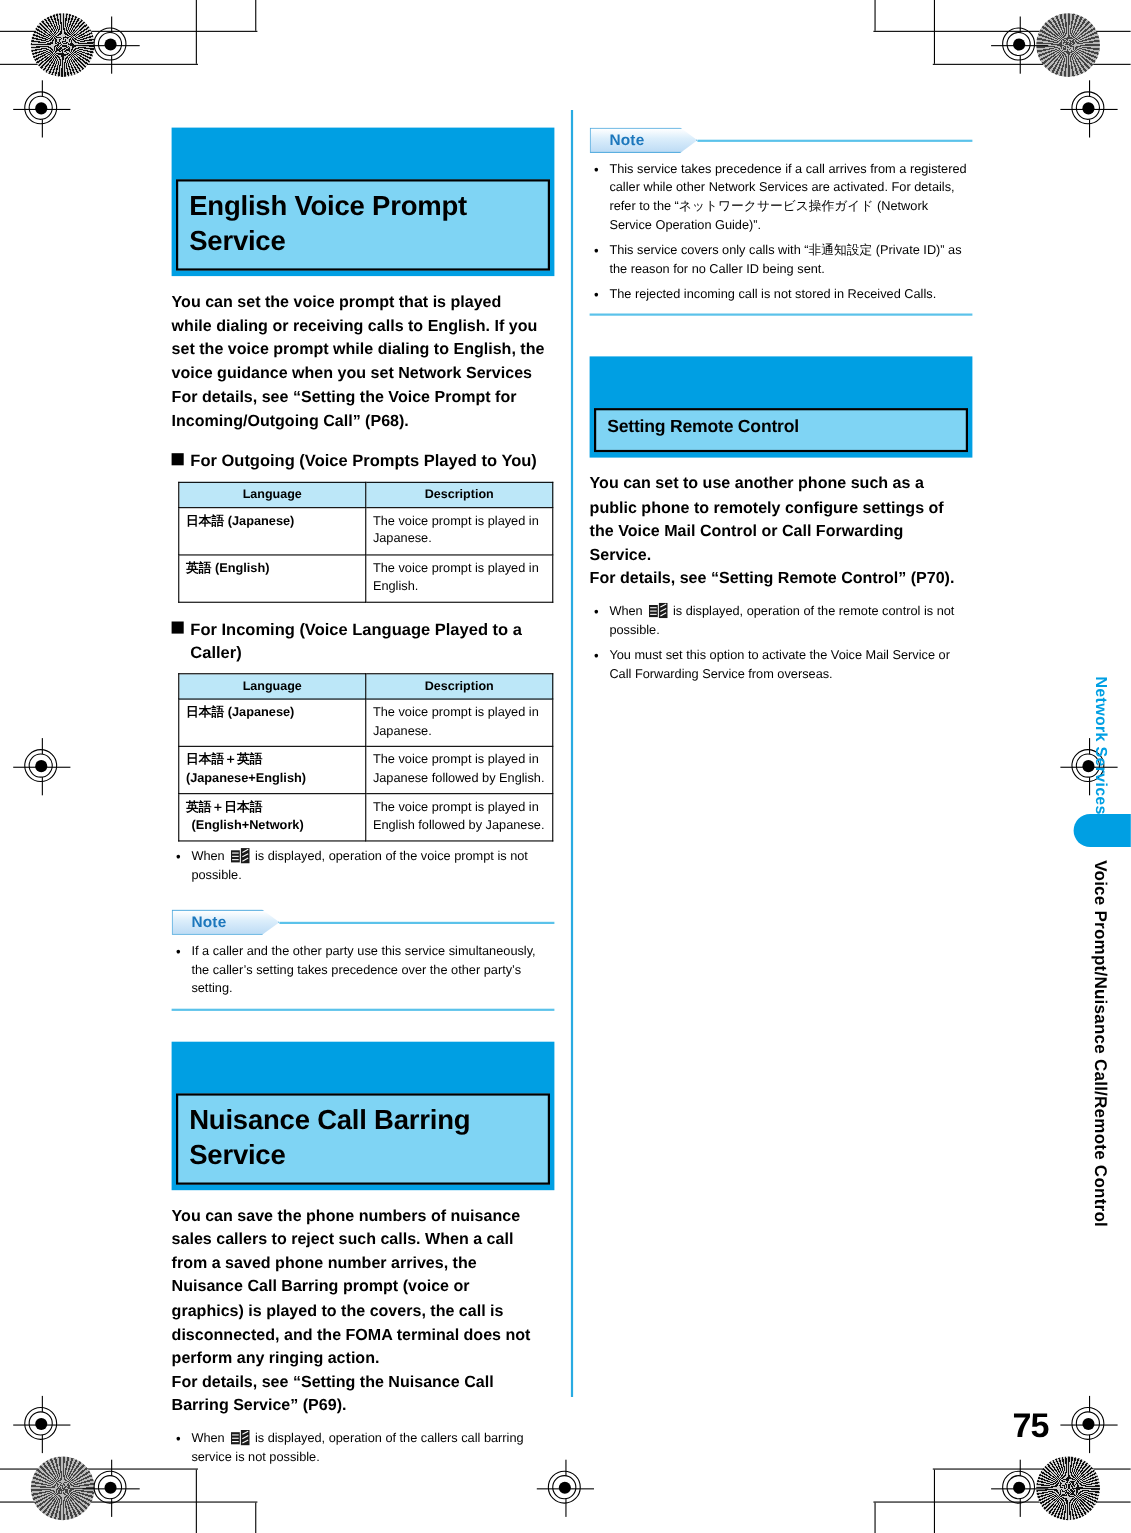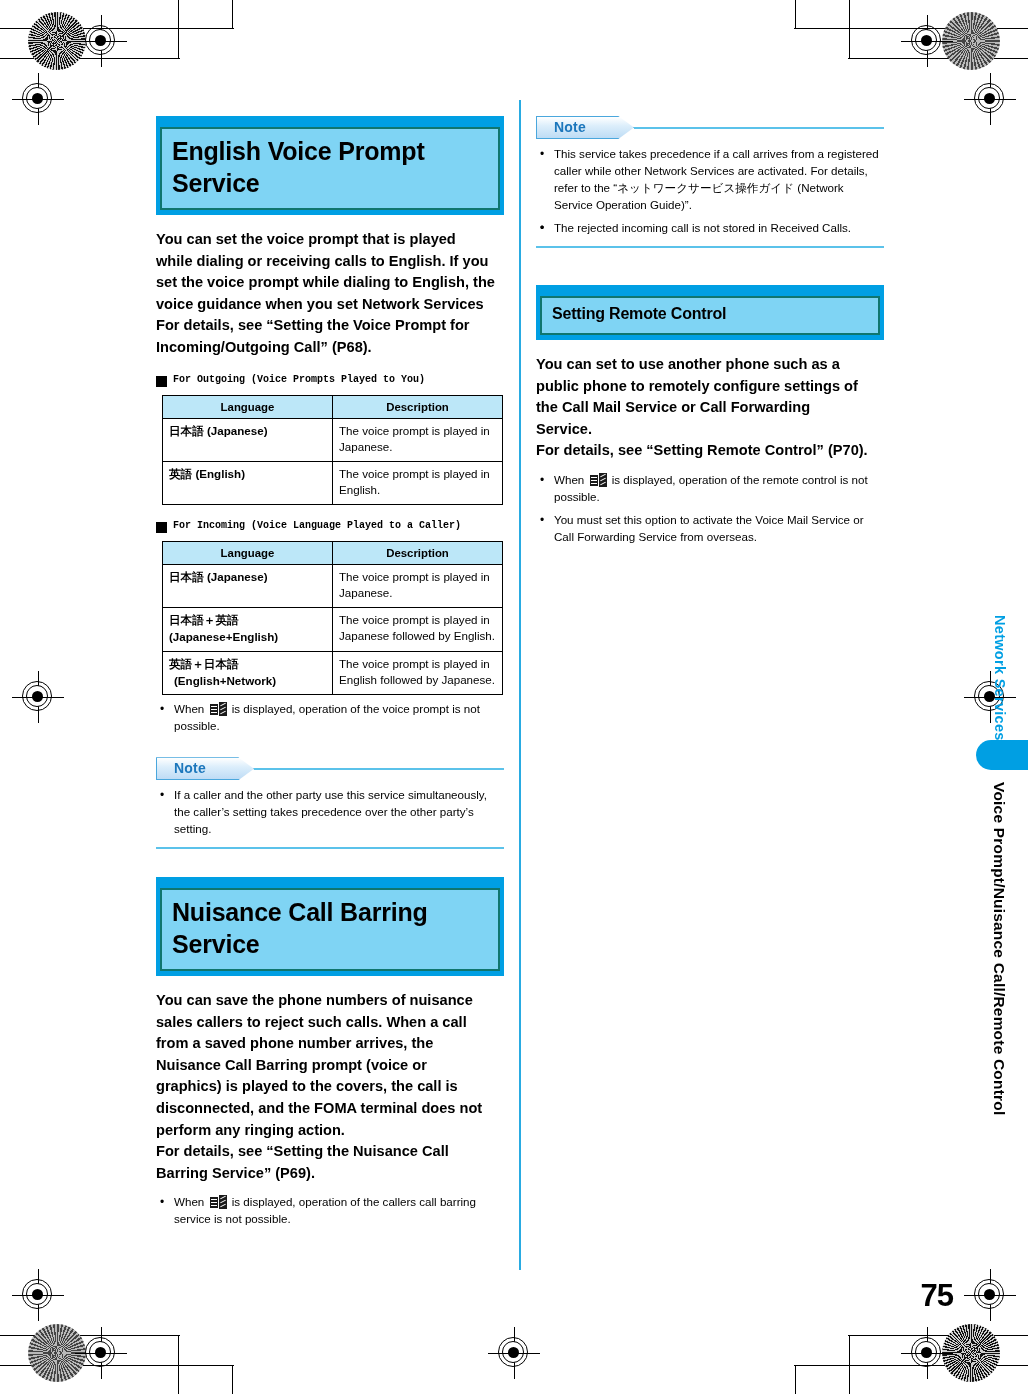--- a/index.html
+++ b/index.html
@@ -67,22 +67,23 @@
   }
 
   
   .sec-head{
     background:#009FE3;
     padding:11px 4px 5px 4px;
     margin-bottom:14px;
   }
   .sec-head-inner{
     background:#7FD4F4;
-    border:2px solid #0f766e;
+    border:2px solid #000000;
     padding:6px 10px 9px 10px;
+    margin-top:36px;
   }
   .sec-head-inner h1{
     margin:0;
     font-size:25px;
     line-height:1.28;
     font-weight:bold;
     color:#000;
     letter-spacing:-0.2px;
   }
   .sec-head.single .sec-head-inner h1{ font-size:16px; }
@@ -91,27 +92,26 @@
   .lead{
     font-size:14.6px;
     font-weight:bold;
     line-height:1.48;
     color:#000;
     margin:0 0 10px 0;
   }
   .lead .ln{ display:block; }
 
   .subhead{
-    font-size:10px;
+    font-size:15px;
     font-weight:bold;
     line-height:1.42;
     margin:14px 0 8px 0;
     padding-left:17px;
     position:relative;
-    font-family:Liberation Mono, monospace;
   }
   .subhead .sq{
     position:absolute; left:0; top:3px;
     width:11px; height:11px; background:#000;
   }
 
   
   table.lang{
     border-collapse:collapse;
     width:341px;
@@ -128,21 +128,21 @@
     text-align:center;
     font-size:11.4px;
     font-weight:bold;
     padding:5px 4px 5px 4px;
   }
   table.lang td{
     font-size:11.6px;
     line-height:1.42;
   }
   table.lang td.c1{ font-weight:bold; width:130px; }
-  table.lang td.c1 .jp{ font-weight:bold;font-family:Liberation Mono, monospace; }
+  table.lang td.c1 .jp{ font-weight:bold; }
   table.lang td.c1 .sub{ display:block; }
   table.lang td.c1.ind .sub{ padding-left:5px; }
 
   
   ul.bul{
     list-style:none;
     margin:6px 0 0 0;
     padding:0;
   }
   ul.bul li{
@@ -476,40 +476,41 @@
         <div class="note-rule"></div>
       </div>
       <div class="note-body">
         <ul class="bul">
           <li>
             <span class="b">•</span>
             <span>This service takes precedence if a call arrives from a registered caller while other Network Services are activated. For details, refer to the “ネットワークサービス操作ガイド (Network Service Operation Guide)”.</span>
           </li>
           <li>
             <span class="b">•</span>
+            <span>This service covers only calls with “非通知設定 (Private ID)” as the reason for no Caller ID being sent.</span>
           </li>
           <li>
             <span class="b">•</span>
             <span>The rejected incoming call is not stored in Received Calls.</span>
           </li>
         </ul>
       </div>
       <div class="note-bottom"></div>
     </div>
 
     <div class="sec-head single" style="margin-top:37px;">
       <div class="sec-head-inner">
         <h1>Setting Remote Control</h1>
       </div>
     </div>
 
     <p class="lead">
       <span class="ln">You can set to use another phone such as a</span>
       <span class="ln">public phone to remotely configure settings of</span>
-      <span class="ln">the Call Mail Service or Call Forwarding</span>
+      <span class="ln">the Voice Mail Control or Call Forwarding</span>
       <span class="ln">Service.</span>
       <span class="ln">For details, see “Setting Remote Control” (P70).</span>
     </p>
 
     <ul class="bul">
       <li>
         <span class="b">•</span>
         <span>When</span>
         <span class="ico-outofarea"><i class="k1"></i><i class="k2"></i><i class="w1"></i><i class="w2"></i><i class="w3"></i><i class="w4"></i><i class="w5"></i><i class="w6"></i></span>
         <span>is displayed, operation of the remote control is not possible.</span>

